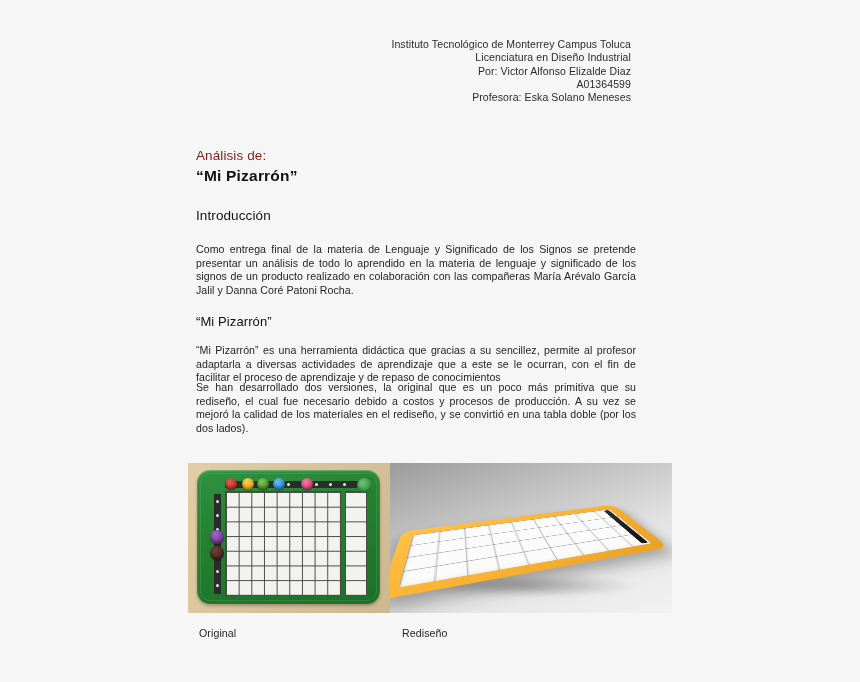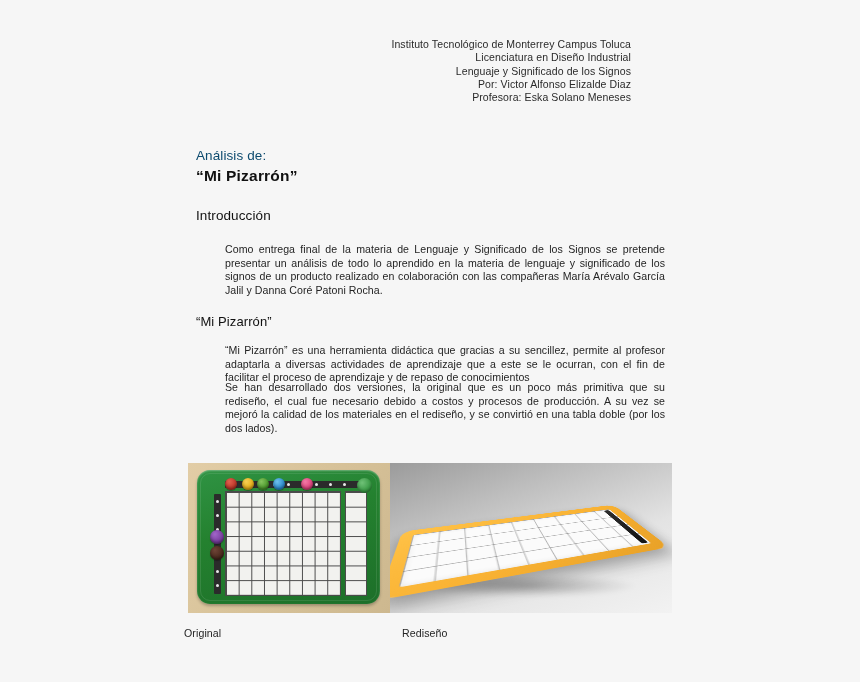--- a/index.html
+++ b/index.html
@@ -40,21 +40,21 @@
   
   .title-block {
     position: absolute;
     left: 196px;
     top: 147px;
     width: 440px;
   }
   .title-pre {
     font-size: 13.5px;
     line-height: 17px;
-    color: #0c4a6e;
+    color: #7f1d1d;
     letter-spacing: 0.1px;
   }
   .title-main {
     font-size: 15.5px;
     font-weight: bold;
     line-height: 20px;
     color: #111;
     letter-spacing: 0.2px;
     margin-top: 2px;
   }
@@ -74,21 +74,20 @@
   
   .para {
     position: absolute;
     left: 196px;
     width: 440px;
     font-size: 10.6px;
     line-height: 13.6px;
     color: #242424;
     text-align: justify;
     letter-spacing: 0.05px;
-    margin-left: 29px;
   }
   #p-intro { top: 243px; }
   #p-herramienta { top: 344px; text-align: justify; }
   #p-versiones { top: 381px; }
 
   
   .figures {
     position: absolute;
     left: 188px;
     top: 463px;
@@ -257,33 +256,33 @@
     filter: blur(2px);
   }
 
   
   .caption {
     position: absolute;
     font-size: 10.6px;
     color: #242424;
     letter-spacing: 0.1px;
   }
-  #cap-original { left: 184px; top: 627px; text-align: right; }
+  #cap-original { left: 199px; top: 627px; text-align: right; }
   #cap-redesign { left: 402px; top: 627px; }
 </style>
 </head>
 <body>
 
 <div class="page">
 
   <div class="doc-header">
     <div>Instituto Tecnológico de Monterrey Campus Toluca</div>
     <div>Licenciatura en Diseño Industrial</div>
-    <div>Lenguaje y Significado de los Signos</div>
     <div>Por: Victor Alfonso Elizalde Diaz</div>
+    <div>A01364599</div>
     <div>Profesora: Eska Solano Meneses</div>
   </div>
 
   <div class="title-block">
     <div class="title-pre">Análisis de:</div>
     <div class="title-main">“Mi Pizarrón”</div>
   </div>
 
   <div class="sec-head" id="h-intro">Introducción</div>
   <div class="para" id="p-intro">Como entrega final de la materia de Lenguaje y Significado de los Signos se pretende presentar un análisis de todo lo aprendido en la materia de lenguaje y significado de los signos de un producto realizado en colaboración con las compañeras María Arévalo García Jalil y Danna Coré Patoni Rocha.</div>

